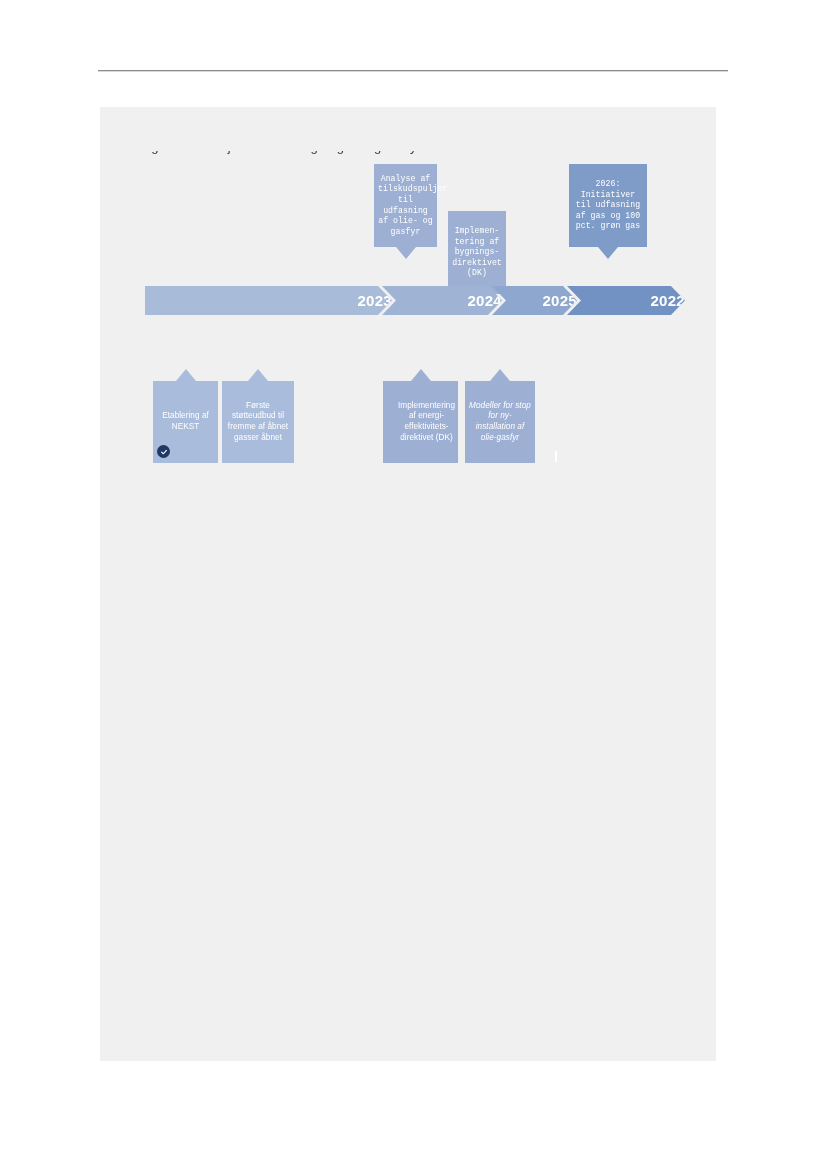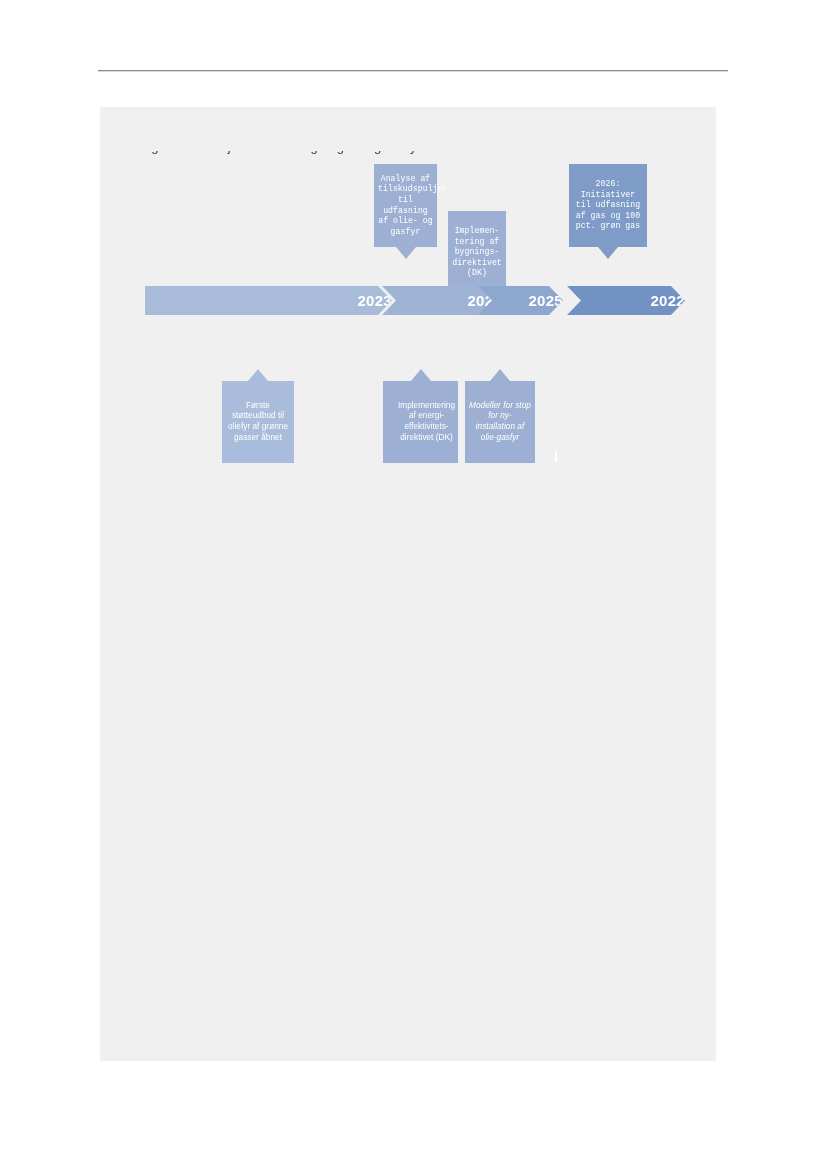--- a/index.html
+++ b/index.html
@@ -173,32 +173,41 @@
         </div>
       </div>
 
     <div class="bar">
         <div class="seg" style="left: 0px; width: 247px; background: rgb(168, 187, 217); clip-path: polygon(0px 0px, calc(100% - 14px) 0px, 100% 50%, calc(100% - 14px) 100%, 0px 100%, 0px 50%);">
           <span>2023</span>
         </div>
         <div class="seg" style="left: 237px; width: 120px; background: rgb(159, 180, 213); clip-path: polygon(0px 0px, calc(100% - 14px) 0px, 100% 50%, calc(100% - 14px) 100%, 0px 100%, 14px 50%);">
           <span>2024</span>
         </div>
-        <div class="seg" style="left: 333px; width: 85px; background: rgb(141, 167, 207); clip-path: polygon(0px 0px, calc(100% - 14px) 0px, 100% 50%, calc(100% - 14px) 100%, 0px 100%, 14px 50%);">
+        <div class="seg" style="left: 347px; width: 85px; background: rgb(141, 167, 207); clip-path: polygon(0px 0px, calc(100% - 14px) 0px, 100% 50%, calc(100% - 14px) 100%, 0px 100%, 14px 50%);">
           <span>2025</span>
         </div>
         <div class="seg" style="left: 422px; width: 118px; background: rgb(115, 146, 196); clip-path: polygon(0px 0px, calc(100% - 14px) 0px, 100% 50%, calc(100% - 14px) 100%, 0px 100%, 14px 50%);">
           <span>2022</span>
         </div>
       </div>
 
     <div class="row-bottom">
+        <div class="box up" style="left: 8px; top: 12px; width: 65px; height: 82px; background: rgb(170, 188, 219); color: rgb(170, 188, 219);">
+          <i class="tip"></i>
+          <span class="box-text" style="color: rgb(255, 255, 255);">Etablering af NEKST</span>
+          <div class="check-badge" style="background: rgb(31, 56, 100); left: 4px; bottom: 5px;">
+            <svg width="8" height="8" viewBox="0 0 10 10" aria-hidden="true">
+              <path d="M2 5.2 L4.1 7.2 L8 2.9" fill="none" stroke="#ffffff" stroke-width="1.4" stroke-linecap="round" stroke-linejoin="round"></path>
+            </svg>
+          </div>
+        </div>
         <div class="box up" style="left: 77px; top: 12px; width: 72px; height: 82px; background: rgb(170, 188, 219); color: rgb(170, 188, 219);">
           <i class="tip"></i>
-          <span class="box-text" style="color: rgb(255, 255, 255);">Første støtteudbud til oliefyr af grønne gasser åbnet</span>
+          <span class="box-text" style="color: rgb(255, 255, 255);">Første støtteudbud til fremme af åbnet gasser åbnet</span>
         </div>
         <div class="box up" style="left: 238px; top: 12px; width: 75px; height: 82px; background: rgb(157, 176, 211); color: rgb(157, 176, 211);">
           <i class="tip"></i>
           <span class="box-text" style="color: rgb(255, 255, 255); margin-left: 12px;">Implementering af energi-effektivitets-direktivet (DK)</span>
         </div>
         <div class="box up" style="left: 320px; top: 12px; width: 70px; height: 82px; background: rgb(157, 176, 211); color: rgb(157, 176, 211); font-style: italic;">
           <i class="tip"></i>
           <span class="box-text" style="color: rgb(255, 255, 255);">Modeller for stop for ny-installation af olie-gasfyr</span>
         </div>
       </div>

